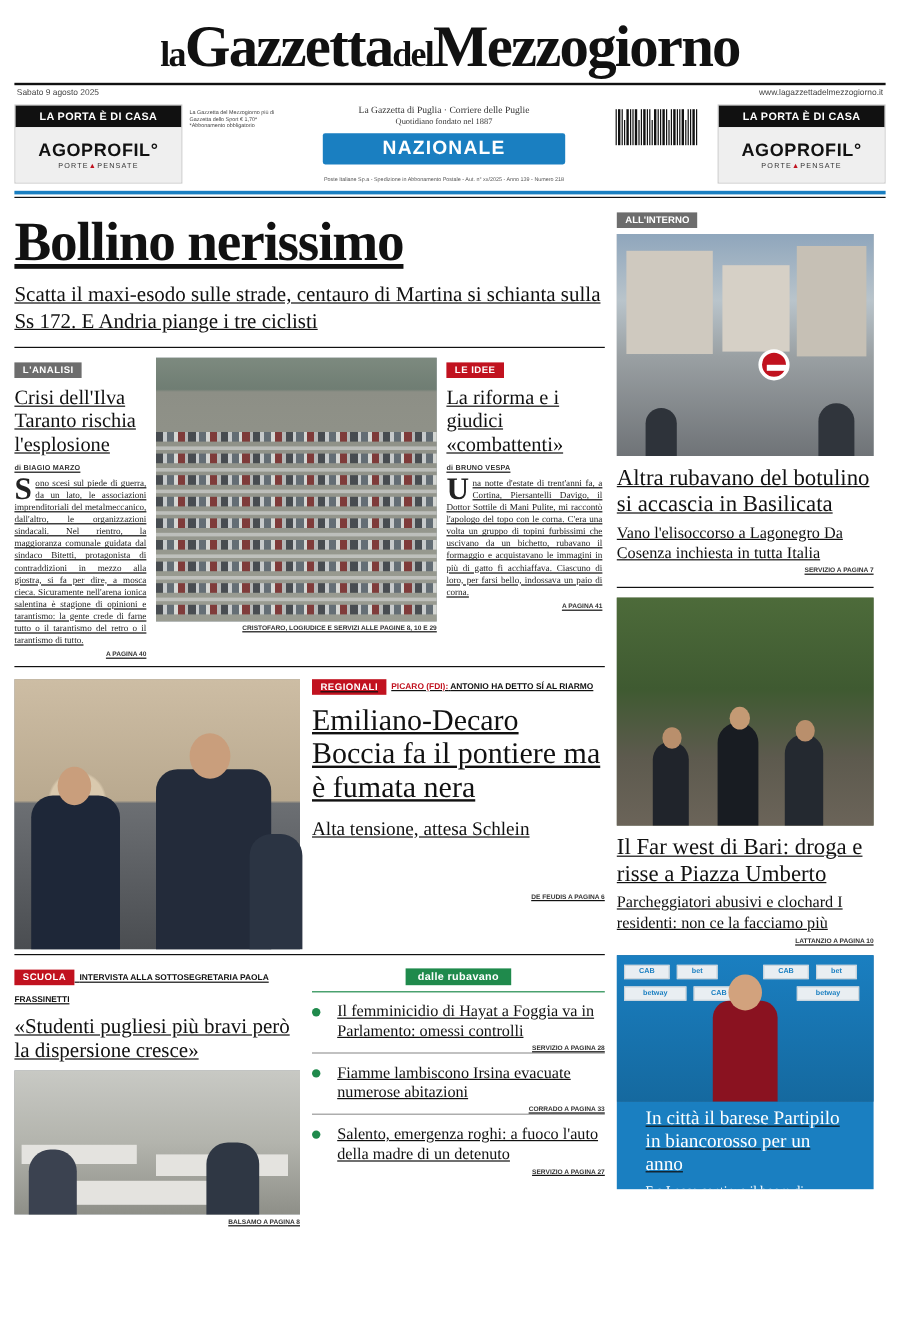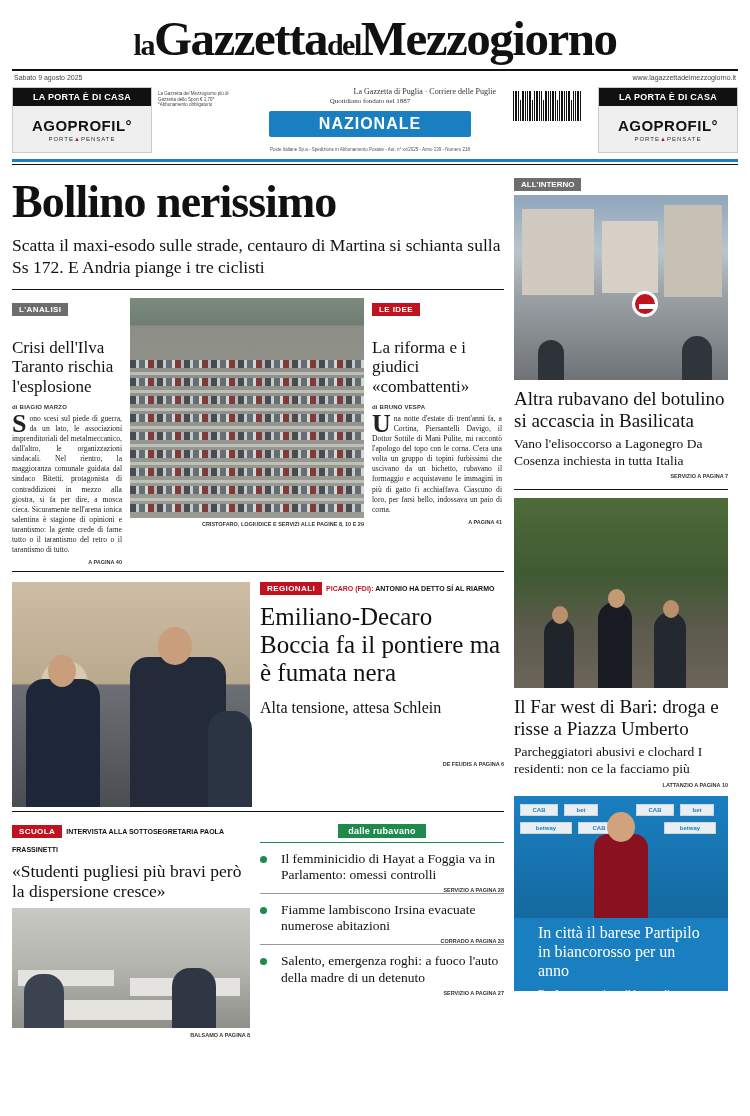--- a/index.html
+++ b/index.html
@@ -56,21 +56,21 @@
     font-size:15px; font-weight:bold; letter-spacing:.5px; color:#111;
   }
   .ad-tag {
     font-family:"Liberation Sans", sans-serif;
     font-size:6px; letter-spacing:1px; color:#333; margin-top:2px;
   }
   .ad-tag .red { color:#c1121f; }
 
   .topcenter { flex:1; text-align:center; }
   .topcenter-line1 {
-    font-family:"Liberation Serif", serif; font-size:8px; color:#333;text-align:right;
+    font-family:"Liberation Serif", serif; font-size:8px; color:#333;
   }
   .topcenter-line2 {
     font-family:"Liberation Serif", serif; font-size:7px; color:#333; margin-top:1px;
   }
   .edition {
     margin:6px auto 0 auto; width:202px;
     background:#1a7fc1; color:#fff;
     font-family:"Liberation Sans", sans-serif;
     font-weight:bold; font-size:16px; letter-spacing:1px;
     text-align:center; padding:4px 0; border-radius:2px;
@@ -89,21 +89,21 @@
 
   .leftmini {
     width:80px; font-family:"Liberation Sans", sans-serif;
     font-size:4.5px; color:#444; line-height:1.25; padding-top:4px;
   }
 
   .blue-rule { height:3px; background:#1a7fc1; margin-top:6px; }
   .thin-rule { height:1px; background:#111; margin-top:2px; }
 
   
-  .content { display:flex; gap:10px; margin-top:8px; }
+  .content { display:flex; gap:10px; margin-top:8px;text-decoration:underline; }
   .col-left { width:492px; }
   .col-right { width:214px; }
 
   
   .lead-title {
     font-size:46px; font-weight:bold; line-height:1;
     letter-spacing:-1px; margin:6px 0 0 0;
   }
   .lead-sub {
     font-size:17.5px; line-height:1.25; margin-top:10px; color:#111;
@@ -119,21 +119,21 @@
   }
   .tag.grey { background:#6d6d6d; }
   .tag.red  { background:#c1121f; }
 
   .three { display:flex; gap:8px; margin-top:8px; }
   .c1 { width:110px; }
   .c2 { width:234px; }
   .c3 { width:130px; }
 
   .art-title {
-    font-size:17px; line-height:1.15; margin-top:22px; font-weight:normal;
+    font-size:17px; line-height:1.15; margin-top:6px; font-weight:normal;
   }
   .byline {
     font-family:"Liberation Sans", sans-serif;
     font-size:6px; font-weight:bold; color:#333; margin-top:8px;
     letter-spacing:.2px;
   }
   .body-text {
     font-size:7.6px; line-height:1.32; text-align:justify; margin-top:4px; color:#222;
     hyphens:auto;
   }

